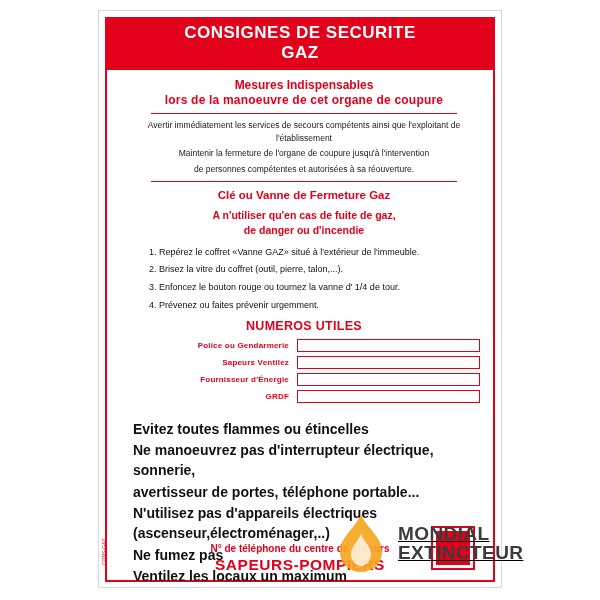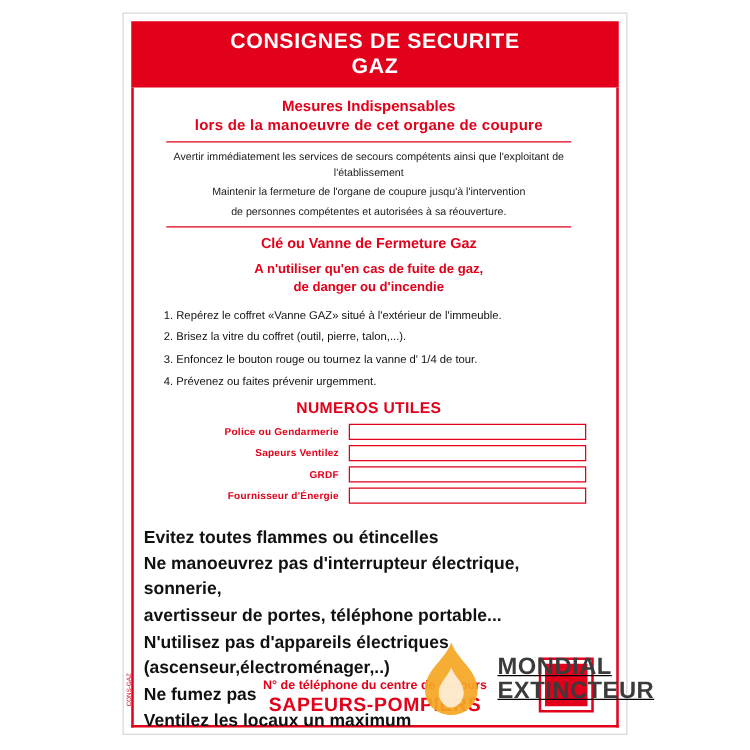--- a/index.html
+++ b/index.html
@@ -54,21 +54,21 @@
   .header-sub {
     font-size: 17px;
     font-weight: bold;
     letter-spacing: 0.5px;
     line-height: 1.15;
   }
   
   .body-box {
     border: 2px solid #e2001a;
     border-top: none;
-    padding: 8px 10px 6px 0;
+    padding: 8px 10px 6px 18px;
     box-sizing: border-box;
     height: calc(100% - 52px);
     position: relative;
   }
   .sec-title {
     color: #e2001a;
     font-weight: bold;
     text-align: center;
     font-size: 12px;
     line-height: 1.25;
@@ -290,25 +290,25 @@
         <div class="fields">
           <div class="field-row">
             <div class="field-label">Police ou Gendarmerie</div>
             <input class="field-input" type="text" value="" style="">
           </div>
           <div class="field-row">
             <div class="field-label">Sapeurs Ventilez</div>
             <input class="field-input" type="text" value="" style="">
           </div>
           <div class="field-row">
-            <div class="field-label">GRDF</div>
+            <div class="field-label">Fournisseur d'Énergie</div>
             <input class="field-input" type="text" value="" style="">
           </div>
           <div class="field-row">
-            <div class="field-label">Fournisseur d'Énergie</div>
+            <div class="field-label">GRDF</div>
             <input class="field-input" type="text" value="" style="">
           </div>
         </div>
 
 
         <div class="rules">
           <div>Evitez toutes flammes ou étincelles</div>
           <div>Ne manoeuvrez pas d'interrupteur électrique, sonnerie,</div>
           <div>avertisseur de portes, téléphone portable...</div>
           <div>N'utilisez pas d'appareils électriques (ascenseur,électroménager,..)</div>

